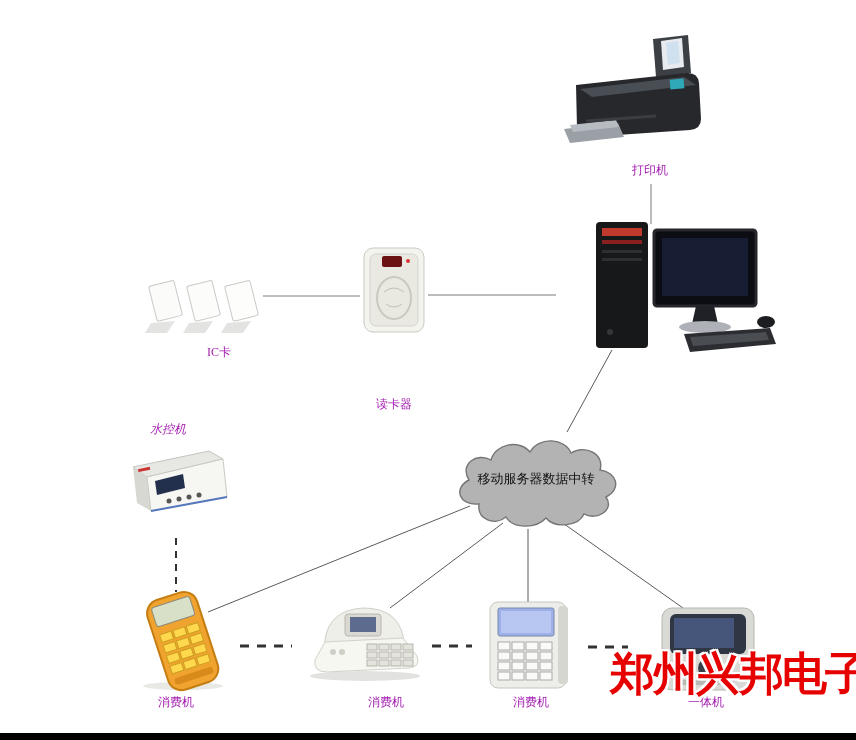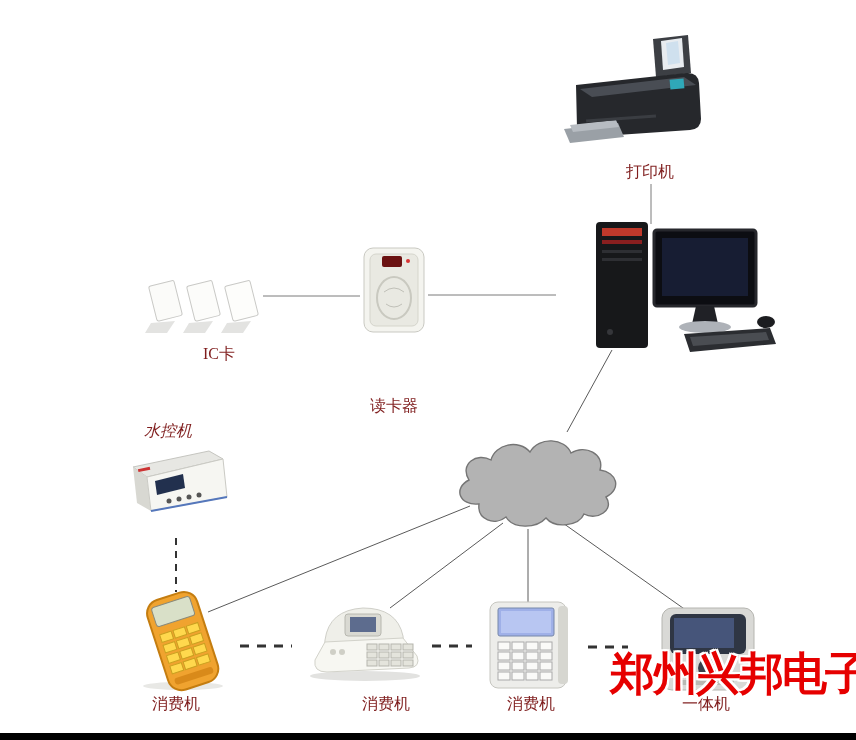--- a/index.html
+++ b/index.html
@@ -5,21 +5,21 @@
   * { box-sizing: border-box; }
   body { margin: 0; background: #fff; }
   .stage {
     position: relative; width: 856px; height: 740px;
     background: #ffffff; overflow: hidden;
     font-family: "Liberation Serif", "DejaVu Serif", serif;
   }
   .lines-layer { position: absolute; left: 0; top: 0; z-index: 1; }
   .node { position: absolute; z-index: 2; }
   .node-label {
-    position: absolute; z-index: 3; color: #7f1d1d; font-size: 16px;
+    position: absolute; z-index: 3; color: #a21caf; font-size: 12px;
     white-space: nowrap; transform: translateX(-50%);
   }
   .cloud-wrap { position: absolute; left: 447px; top: 426px; width: 178px; height: 110px; z-index: 2; }
   .cloud-text {
     position: absolute; left: 0; top: 44px; width: 100%; text-align: center;
     color: #111; font-size: 13px; z-index: 3; white-space: nowrap;
   }
   .watermark {
     position: absolute; left: 610px; top: 650px; z-index: 5;
     font-size: 45px; font-weight: bold; color: #e60000;
@@ -127,20 +127,21 @@
       <circle cx="64" cy="52" r="2.5" fill="#555"></circle>
       <circle cx="74" cy="50" r="2.5" fill="#555"></circle>
       <line x1="26" y1="66" x2="102" y2="52" stroke="#5577bb" stroke-width="2"></line>
     </svg>
   </div>
 
   <div class="cloud-wrap">
     <svg width="178" height="110" viewBox="0 0 178 110">
       <path d="M 32 78 C 12 80, 6 62, 22 54 C 12 38, 30 26, 44 34 C 48 18, 72 13, 83 26 C 92 10, 118 12, 124 27 C 138 18, 158 28, 153 44 C 170 46, 175 63, 159 71 C 168 84, 150 95, 137 88 C 132 100, 108 103, 99 92 C 89 103, 66 103, 59 91 C 48 100, 30 94, 32 78 Z" fill="#b3b3b3" stroke="#757575" stroke-width="1.4"></path>
     </svg>
+    <div class="cloud-text">移动服务器数据中转</div>
   </div>
 
   <div class="node" style="left:133px; top:590px;">
     <svg width="100" height="102" viewBox="0 0 100 102">
       <ellipse cx="50" cy="96" rx="40" ry="4" fill="#e8e8e5"></ellipse>
       <g transform="rotate(-18 50 52)">
         <rect x="24" y="4" width="52" height="94" rx="14" fill="#f0a32f" stroke="#c47d10" stroke-width="2"></rect>
         <rect x="30" y="10" width="40" height="20" rx="3" fill="#d9e0c8" stroke="#8a8a7a"></rect>
         <rect x="30" y="38" width="12" height="8" fill="#ffd84d" stroke="#caa020"></rect>
         <rect x="44" y="38" width="12" height="8" fill="#ffd84d" stroke="#caa020"></rect>

